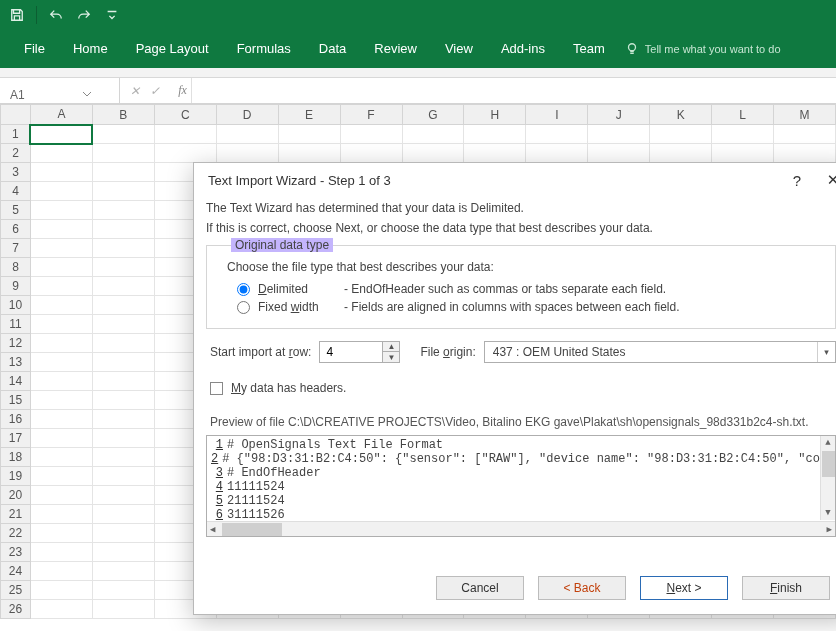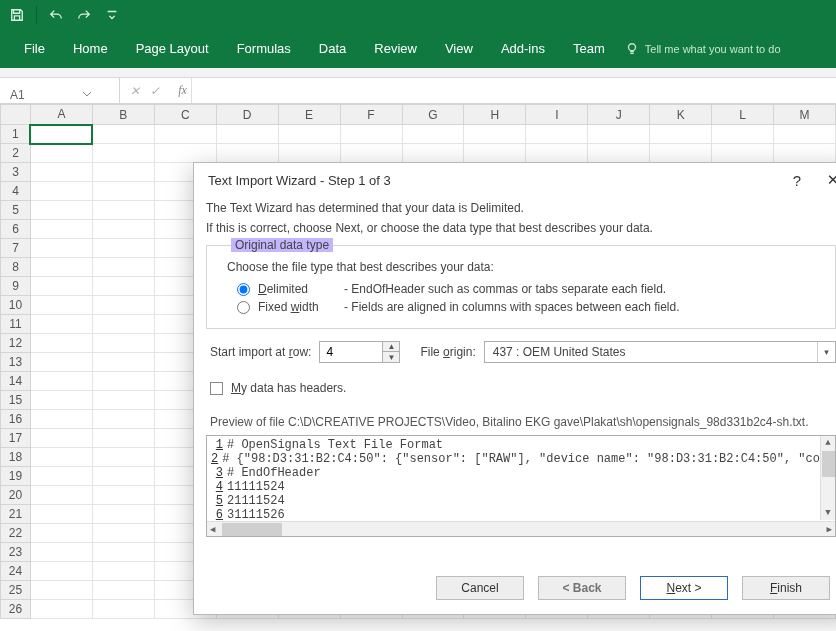--- a/index.html
+++ b/index.html
@@ -62,21 +62,21 @@
   .preview{ border:1px solid #aeaeae; background:#fff; height:102px; position:relative; font-family:Consolas,"Courier New",monospace; font-size:12px; display:flex; flex-direction:column;}
   .preview-lines{ flex:1; overflow:hidden; padding:2px 14px 2px 4px;}
   .pl{ display:flex; white-space:pre;}
   .pl .ln{ text-decoration:underline; width:12px; text-align:right; color:#333; margin-right:4px;}
   .preview .vscroll{ position:absolute; right:0; top:0; bottom:16px; width:15px; background:#f1f1f1; border-left:1px solid #dedede; display:flex; flex-direction:column; justify-content:space-between; align-items:center; font-size:9px; color:#666;}
   .preview .vscroll .thumb{ position:absolute; top:15px; width:13px; height:26px; background:#cfcfcf;}
   .preview .hscroll{ position:absolute; left:0; right:0; bottom:0; height:15px; background:#f1f1f1; border-top:1px solid #dedede; display:flex; align-items:center; justify-content:space-between; font-size:9px; color:#666;}
   .preview .hscroll .thumb{ position:absolute; left:15px; height:13px; width:60px; background:#cfcfcf;}
   .dlg-buttons{ display:flex; justify-content:flex-end; gap:14px; padding:0 6px 4px 0;}
   .dlg-buttons button{ width:88px; height:24px; background:#eee; border:1px solid #bcbcbc; color:#333; font-size:12px; font-family:inherit;}
-  .dlg-buttons button:disabled{ color:#737373;font-weight:bold;}
+  .dlg-buttons button:disabled{ color:#c2410c;}
   .dlg-buttons button.primary{ border:1.5px solid #2a6bb5; background:#fff;}
 </style>
 </head>
 <body>
 
 <div class="titlebar">
   <div class="qat-btn">
     <svg viewBox="0 0 16 16">
         <path d="M2 2h10l2 2v10H2z M4 2v4h7V2 M5 14v-5h6v5"></path>
       </svg>

